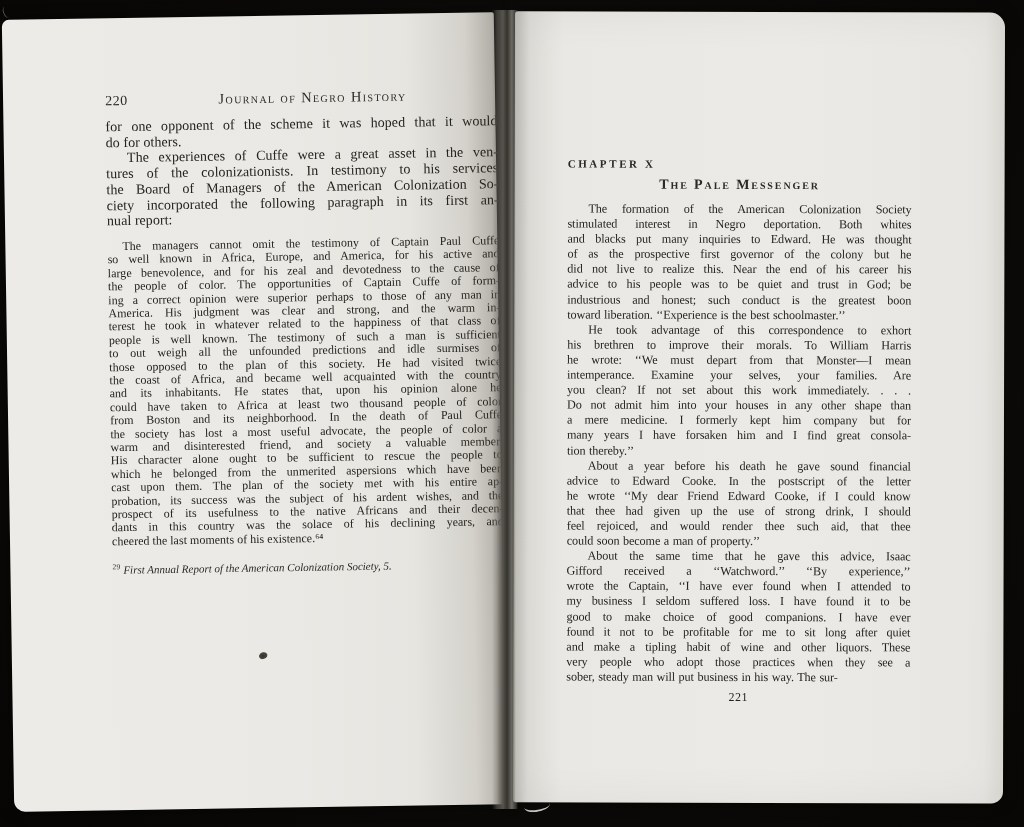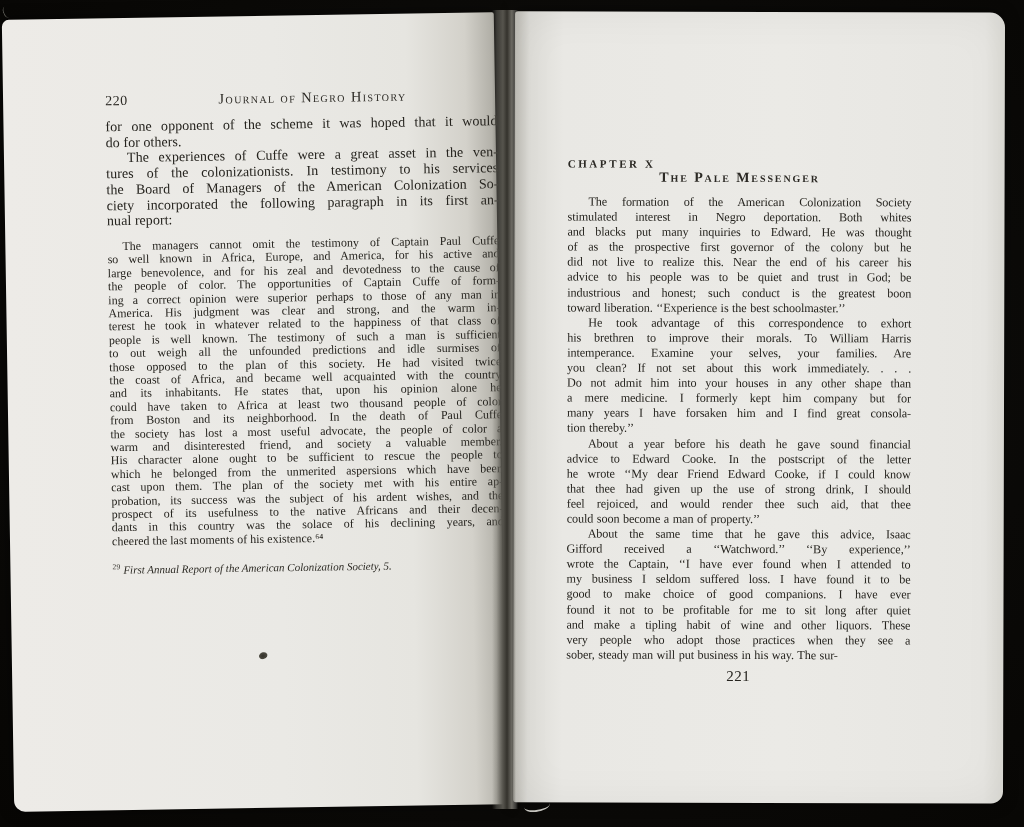--- a/index.html
+++ b/index.html
@@ -41,24 +41,24 @@
   .lp-body{font-size:14px;line-height:15.7px;letter-spacing:.05px;}
   .blockquote{font-size:12px;line-height:13.4px;margin-top:11px;letter-spacing:.02px;}
   .footnote{margin-top:14px;font-size:11px;color:#2b2923;}
   .footnote sup{font-size:7.5px;letter-spacing:.3px;}
   .fn-text{font-style:italic;}
   
   .rp-flow{position:absolute;left:53px;top:146px;width:344px;}
   .chap{text-transform:uppercase;font-weight:700;font-size:11px;
     letter-spacing:2.6px;color:#2b2924;}
   .chap-title{text-align:center;font-variant:small-caps;font-weight:700;font-size:14px;
-    letter-spacing:1.9px;color:#2b2924;}
+    letter-spacing:1.9px;margin-top:7px;color:#2b2924;}
   .rp-body{margin-top:9px;font-size:12.2px;line-height:15.1px;letter-spacing:-0.1px;
     word-spacing:.6px;}
-  .pgnum-right{text-align:center;font-size:15px;margin-top:5px;letter-spacing:.5px;}
+  .pgnum-right{text-align:center;font-size:12px;margin-top:5px;letter-spacing:.5px;}
   
   .tline{text-align:justify;text-align-last:justify;text-justify:inter-word;}
   .tline.pl{text-align-last:left;}
   .para.ind .tline.fl{text-indent:21px;}
   .blockquote .tline.fl{text-indent:15px;}
   
   .ink-smudge{position:absolute;left:247px;top:636px;width:9px;height:7px;
     background:radial-gradient(ellipse at 45% 55%, #33312b 0%, #4a483f 55%, rgba(74,72,63,0) 75%);
     border-radius:60% 40% 55% 45%;transform:rotate(-14deg);}
   .corner-artifact{position:absolute;left:3px;top:6px;width:7px;height:12px;
@@ -135,20 +135,21 @@
           <div class="tline">and blacks put many inquiries to Edward.  He was thought</div>
           <div class="tline">of as the prospective first governor of the colony but he</div>
           <div class="tline">did not live to realize this.  Near the end of his career his</div>
           <div class="tline">advice to his people was to be quiet and trust in God; be</div>
           <div class="tline">industrious and honest; such conduct is the greatest boon</div>
           <div class="tline pl">toward liberation.  ‘‘Experience is the best schoolmaster.’’</div>
         </div>
       <div class="para ind">
           <div class="tline fl">He took advantage of this correspondence to exhort</div>
           <div class="tline">his brethren to improve their morals.  To William Harris</div>
+          <div class="tline">he wrote: ‘‘We must depart from that Monster—I mean</div>
           <div class="tline">intemperance.  Examine your selves, your families.  Are</div>
           <div class="tline">you clean?  If not set about this work immediately. . . .</div>
           <div class="tline">Do not admit him into your houses in any other shape than</div>
           <div class="tline">a mere medicine.  I formerly kept him company but for</div>
           <div class="tline">many years I have forsaken him and I find great consola-</div>
           <div class="tline pl">tion thereby.’’</div>
         </div>
       <div class="para ind">
           <div class="tline fl">About a year before his death he gave sound financial</div>
           <div class="tline">advice to Edward Cooke.  In the postscript of the letter</div>

